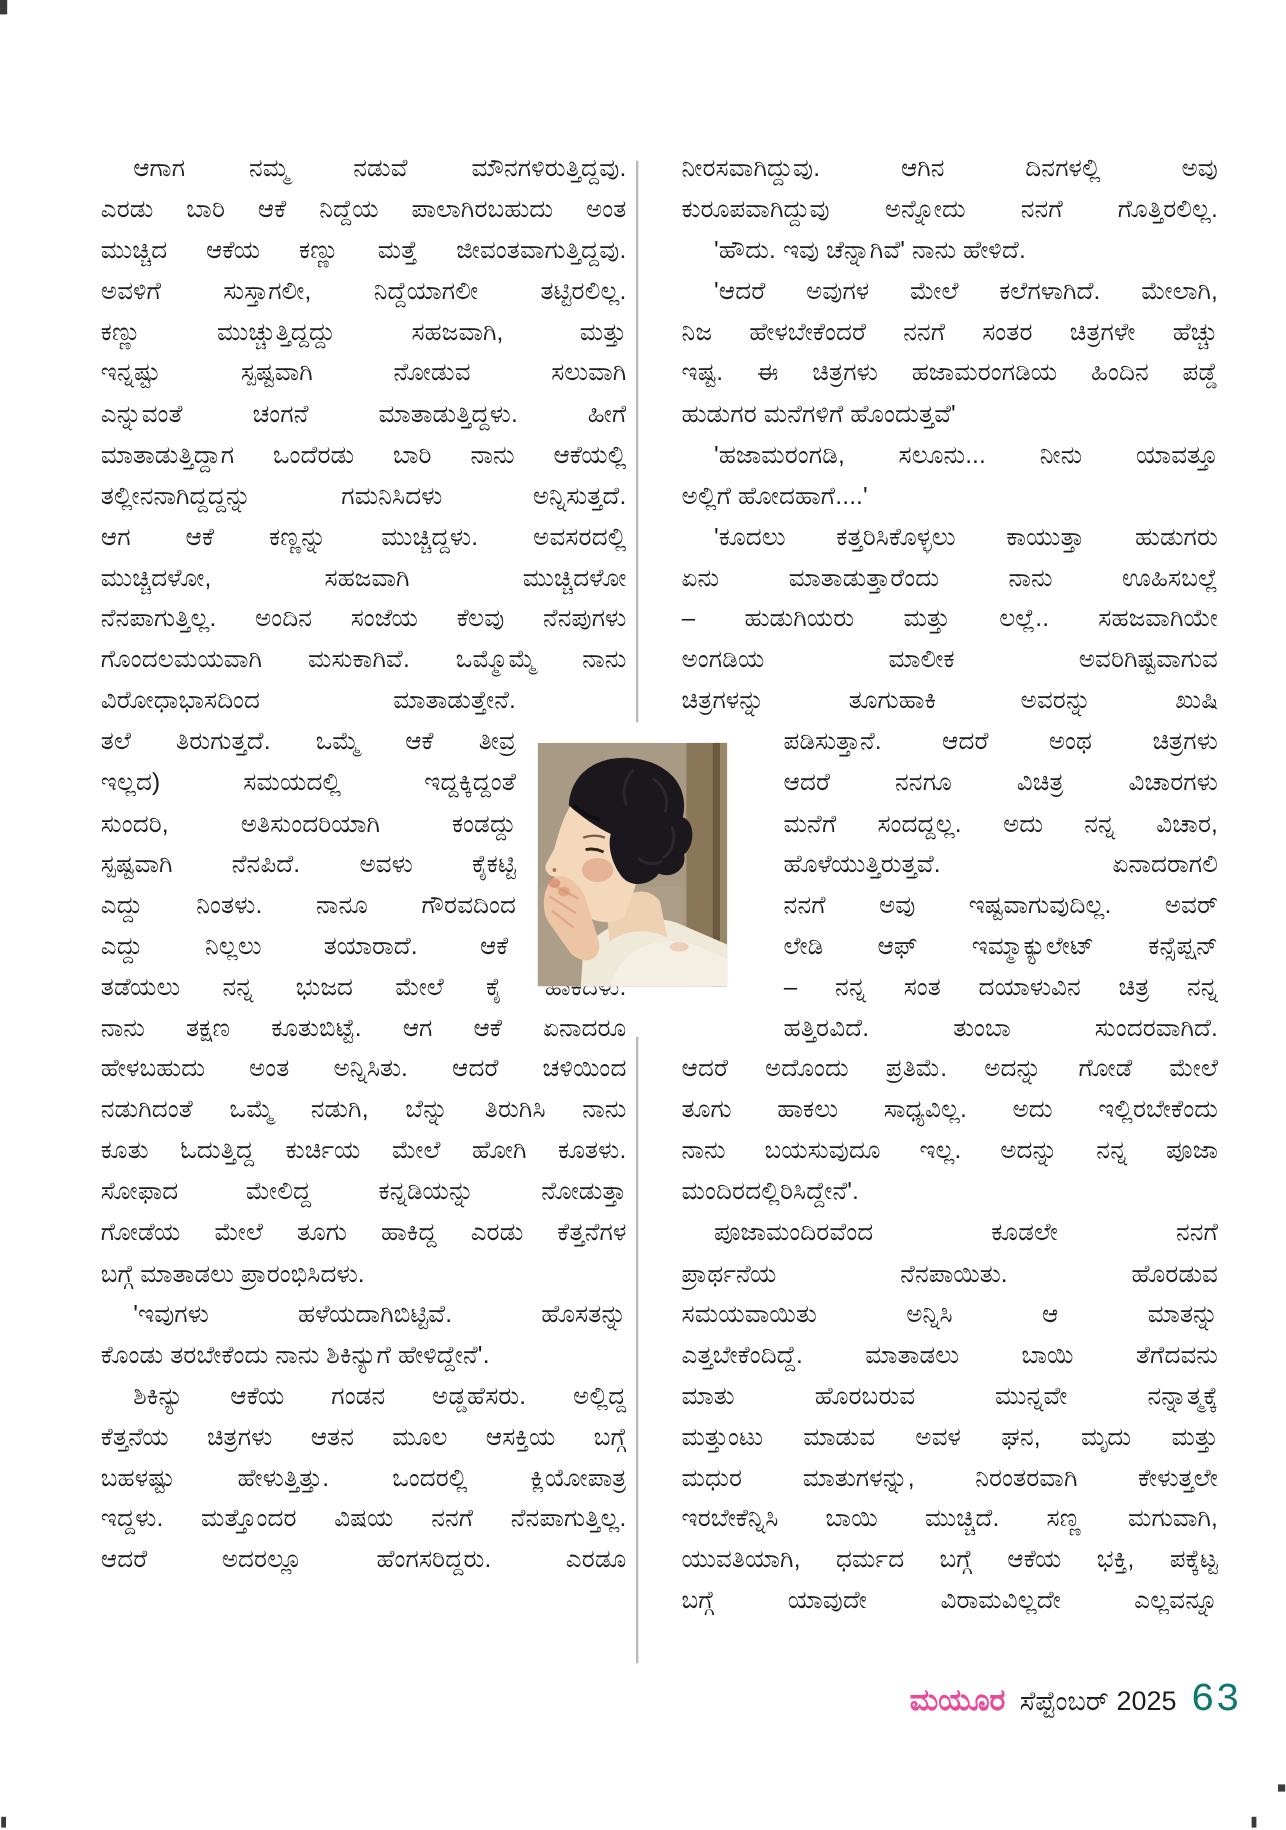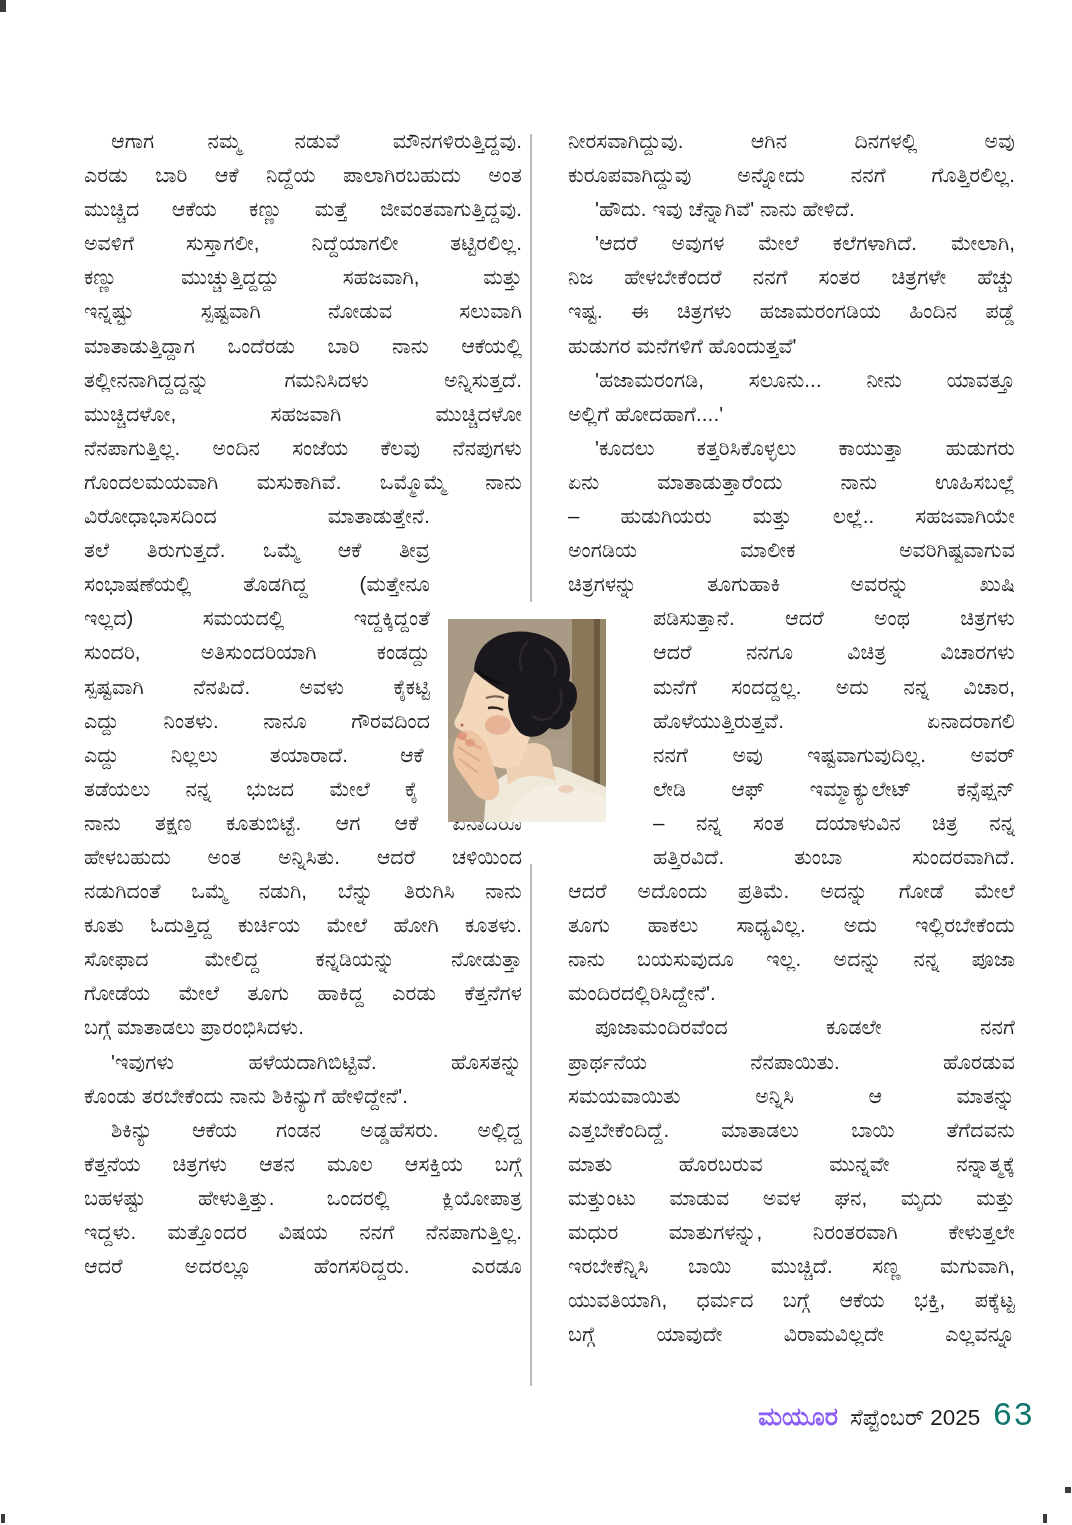--- a/index.html
+++ b/index.html
@@ -58,30 +58,31 @@
   <div class="colrule" id="rule-bottom"></div>
 
   <div class="col col-left">
       <div class="seg">
         <div class="line p">ಆಗಾಗ ನಮ್ಮ ನಡುವೆ ಮೌನಗಳಿರುತ್ತಿದ್ದವು.</div>
         <div class="line">ಎರಡು ಬಾರಿ ಆಕೆ ನಿದ್ದೆಯ ಪಾಲಾಗಿರಬಹುದು ಅಂತ</div>
         <div class="line">ಮುಚ್ಚಿದ ಆಕೆಯ ಕಣ್ಣು ಮತ್ತೆ ಜೀವಂತವಾಗುತ್ತಿದ್ದವು.</div>
         <div class="line">ಅವಳಿಗೆ ಸುಸ್ತಾಗಲೀ, ನಿದ್ದೆಯಾಗಲೀ ತಟ್ಟಿರಲಿಲ್ಲ.</div>
         <div class="line">ಕಣ್ಣು ಮುಚ್ಚುತ್ತಿದ್ದದ್ದು ಸಹಜವಾಗಿ, ಮತ್ತು</div>
         <div class="line">ಇನ್ನಷ್ಟು ಸ್ಪಷ್ಟವಾಗಿ ನೋಡುವ ಸಲುವಾಗಿ</div>
+        <div class="line">ಎನ್ನುವಂತೆ ಚಂಗನೆ ಮಾತಾಡುತ್ತಿದ್ದಳು. ಹೀಗೆ</div>
         <div class="line">ಮಾತಾಡುತ್ತಿದ್ದಾಗ ಒಂದೆರಡು ಬಾರಿ ನಾನು ಆಕೆಯಲ್ಲಿ</div>
         <div class="line">ತಲ್ಲೀನನಾಗಿದ್ದದ್ದನ್ನು ಗಮನಿಸಿದಳು ಅನ್ನಿಸುತ್ತದೆ.</div>
+        <div class="line">ಆಗ ಆಕೆ ಕಣ್ಣನ್ನು ಮುಚ್ಚಿದ್ದಳು. ಅವಸರದಲ್ಲಿ</div>
         <div class="line">ಮುಚ್ಚಿದಳೋ, ಸಹಜವಾಗಿ ಮುಚ್ಚಿದಳೋ</div>
         <div class="line">ನೆನಪಾಗುತ್ತಿಲ್ಲ. ಅಂದಿನ ಸಂಜೆಯ ಕೆಲವು ನೆನಪುಗಳು</div>
         <div class="line">ಗೊಂದಲಮಯವಾಗಿ ಮಸುಕಾಗಿವೆ. ಒಮ್ಮೊಮ್ಮೆ ನಾನು</div>
       </div>
       <div class="seg">
         <div class="line">ವಿರೋಧಾಭಾಸದಿಂದ ಮಾತಾಡುತ್ತೇನೆ.</div>
         <div class="line">ತಲೆ ತಿರುಗುತ್ತದೆ. ಒಮ್ಮೆ ಆಕೆ ತೀವ್ರ</div>
-        <div class="line">ಸಂಭಾಷಣೆಯಲ್ಲಿ ತೊಡಗಿದ್ದ (ಮತ್ತೇನೂ</div>
         <div class="line">ಇಲ್ಲದ) ಸಮಯದಲ್ಲಿ ಇದ್ದಕ್ಕಿದ್ದಂತೆ</div>
         <div class="line">ಸುಂದರಿ, ಅತಿಸುಂದರಿಯಾಗಿ ಕಂಡದ್ದು</div>
         <div class="line">ಸ್ಪಷ್ಟವಾಗಿ ನೆನಪಿದೆ. ಅವಳು ಕೈಕಟ್ಟಿ</div>
         <div class="line">ಎದ್ದು ನಿಂತಳು. ನಾನೂ ಗೌರವದಿಂದ</div>
       </div>
       <div class="seg">
         <div class="line">ಎದ್ದು ನಿಲ್ಲಲು ತಯಾರಾದೆ. ಆಕೆ ನನ್ನನ್ನು</div>
         <div class="line">ತಡೆಯಲು ನನ್ನ ಭುಜದ ಮೇಲೆ ಕೈ ಹಾಕಿದಳು.</div>
         <div class="line">ನಾನು ತಕ್ಷಣ ಕೂತುಬಿಟ್ಟೆ. ಆಗ ಆಕೆ ಏನಾದರೂ</div>
         <div class="line">ಹೇಳಬಹುದು ಅಂತ ಅನ್ನಿಸಿತು. ಆದರೆ ಚಳಿಯಿಂದ</div>
@@ -175,18 +176,18 @@
       <ellipse cx="14" cy="117" rx="5" ry="4" fill="#d98f72" opacity="0.8"></ellipse>
       <ellipse cx="22" cy="124" rx="5" ry="4" fill="#d98f72" opacity="0.6"></ellipse>
 
       <path d="M26,52 C28,20 58,8 86,14 C114,20 126,40 121,62 C132,66 131,86 122,93 C125,105 112,114 101,109 C93,120 76,121 69,110 C62,100 58,86 61,76 C49,70 37,62 26,52 Z" fill="#1a181c"></path>
       <path d="M96,30 C106,36 110,48 106,58 M80,22 C72,30 70,42 74,52 M112,70 C116,80 112,92 104,96 M84,96 C90,102 98,102 104,98" stroke="#2f2b35" stroke-width="2.5" fill="none" opacity="0.8"></path>
       <path d="M30,52 C36,58 44,62 52,64" stroke="#0e0d10" stroke-width="3" fill="none"></path>
     </svg>
   </div>
 
   <div id="footer">
-    <span class="mag" style="color: #8b5cf6;">ಮಯೂರ</span>
+    <span class="mag" style="color: #ec4899;">ಮಯೂರ</span>
     <span class="issue">ಸೆಪ್ಟೆಂಬರ್ 2025</span>
     <span class="pageno">63</span>
   </div>
 
 </div>
 
 </body></html>

